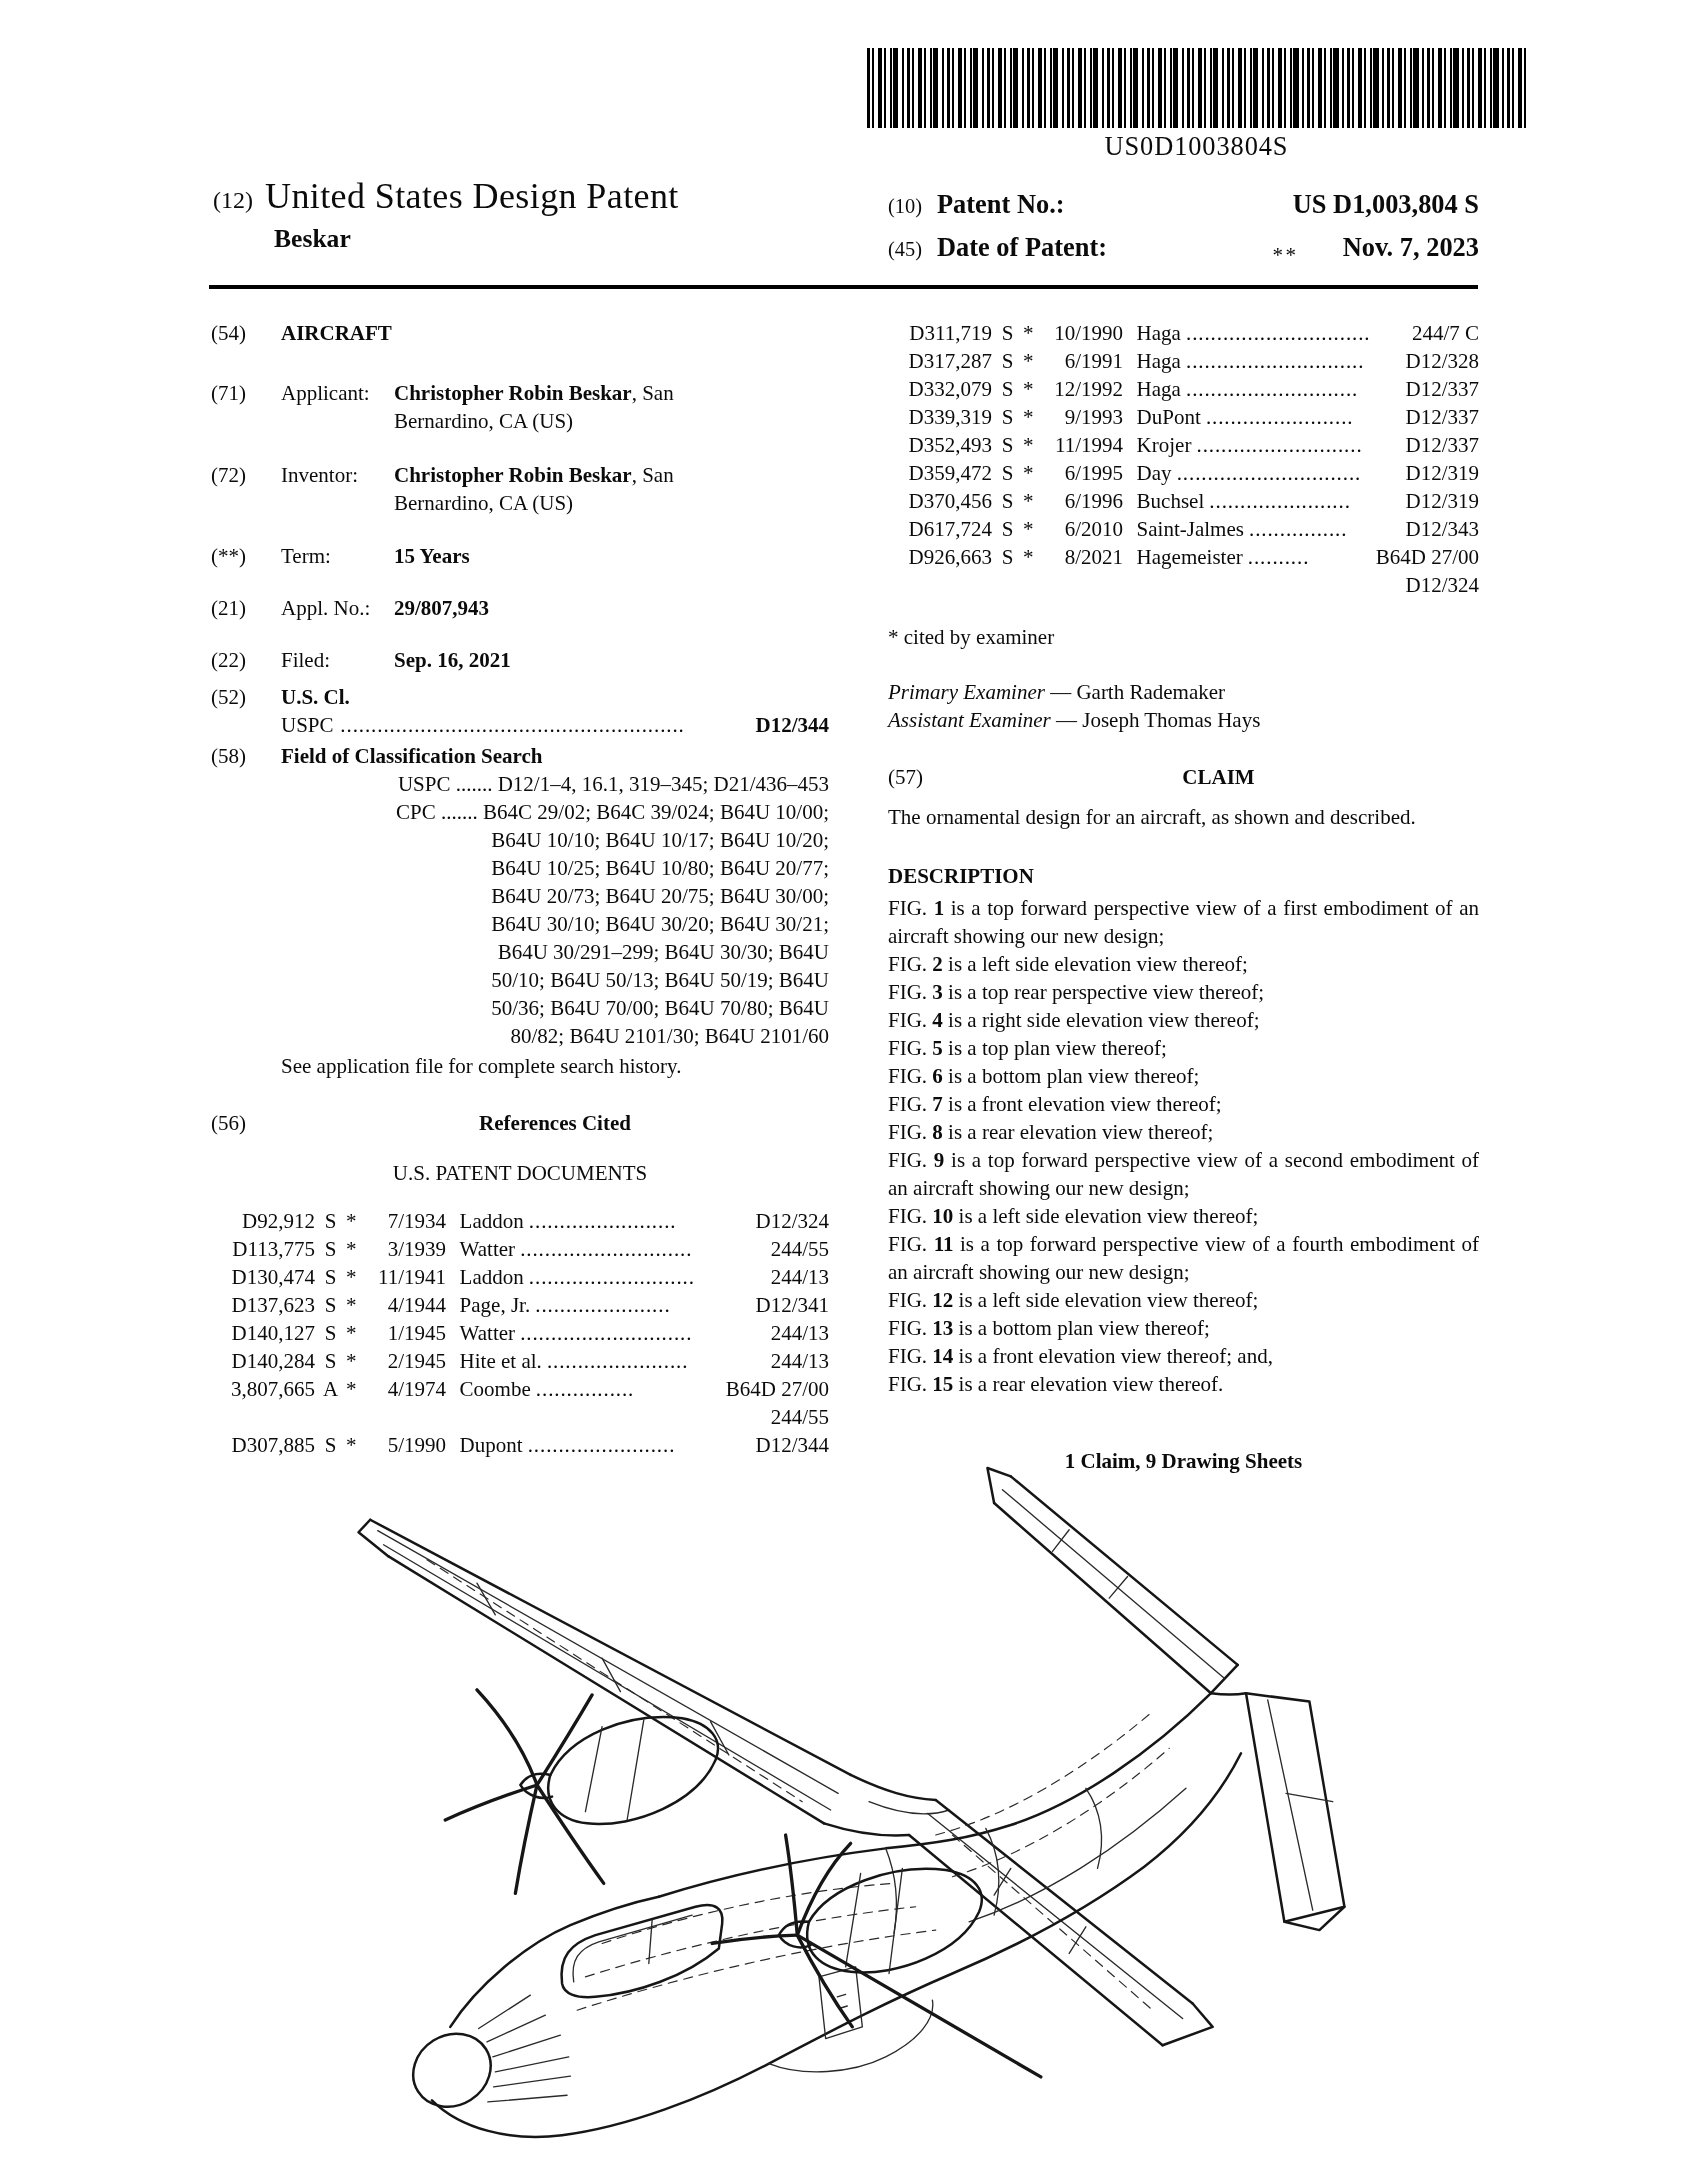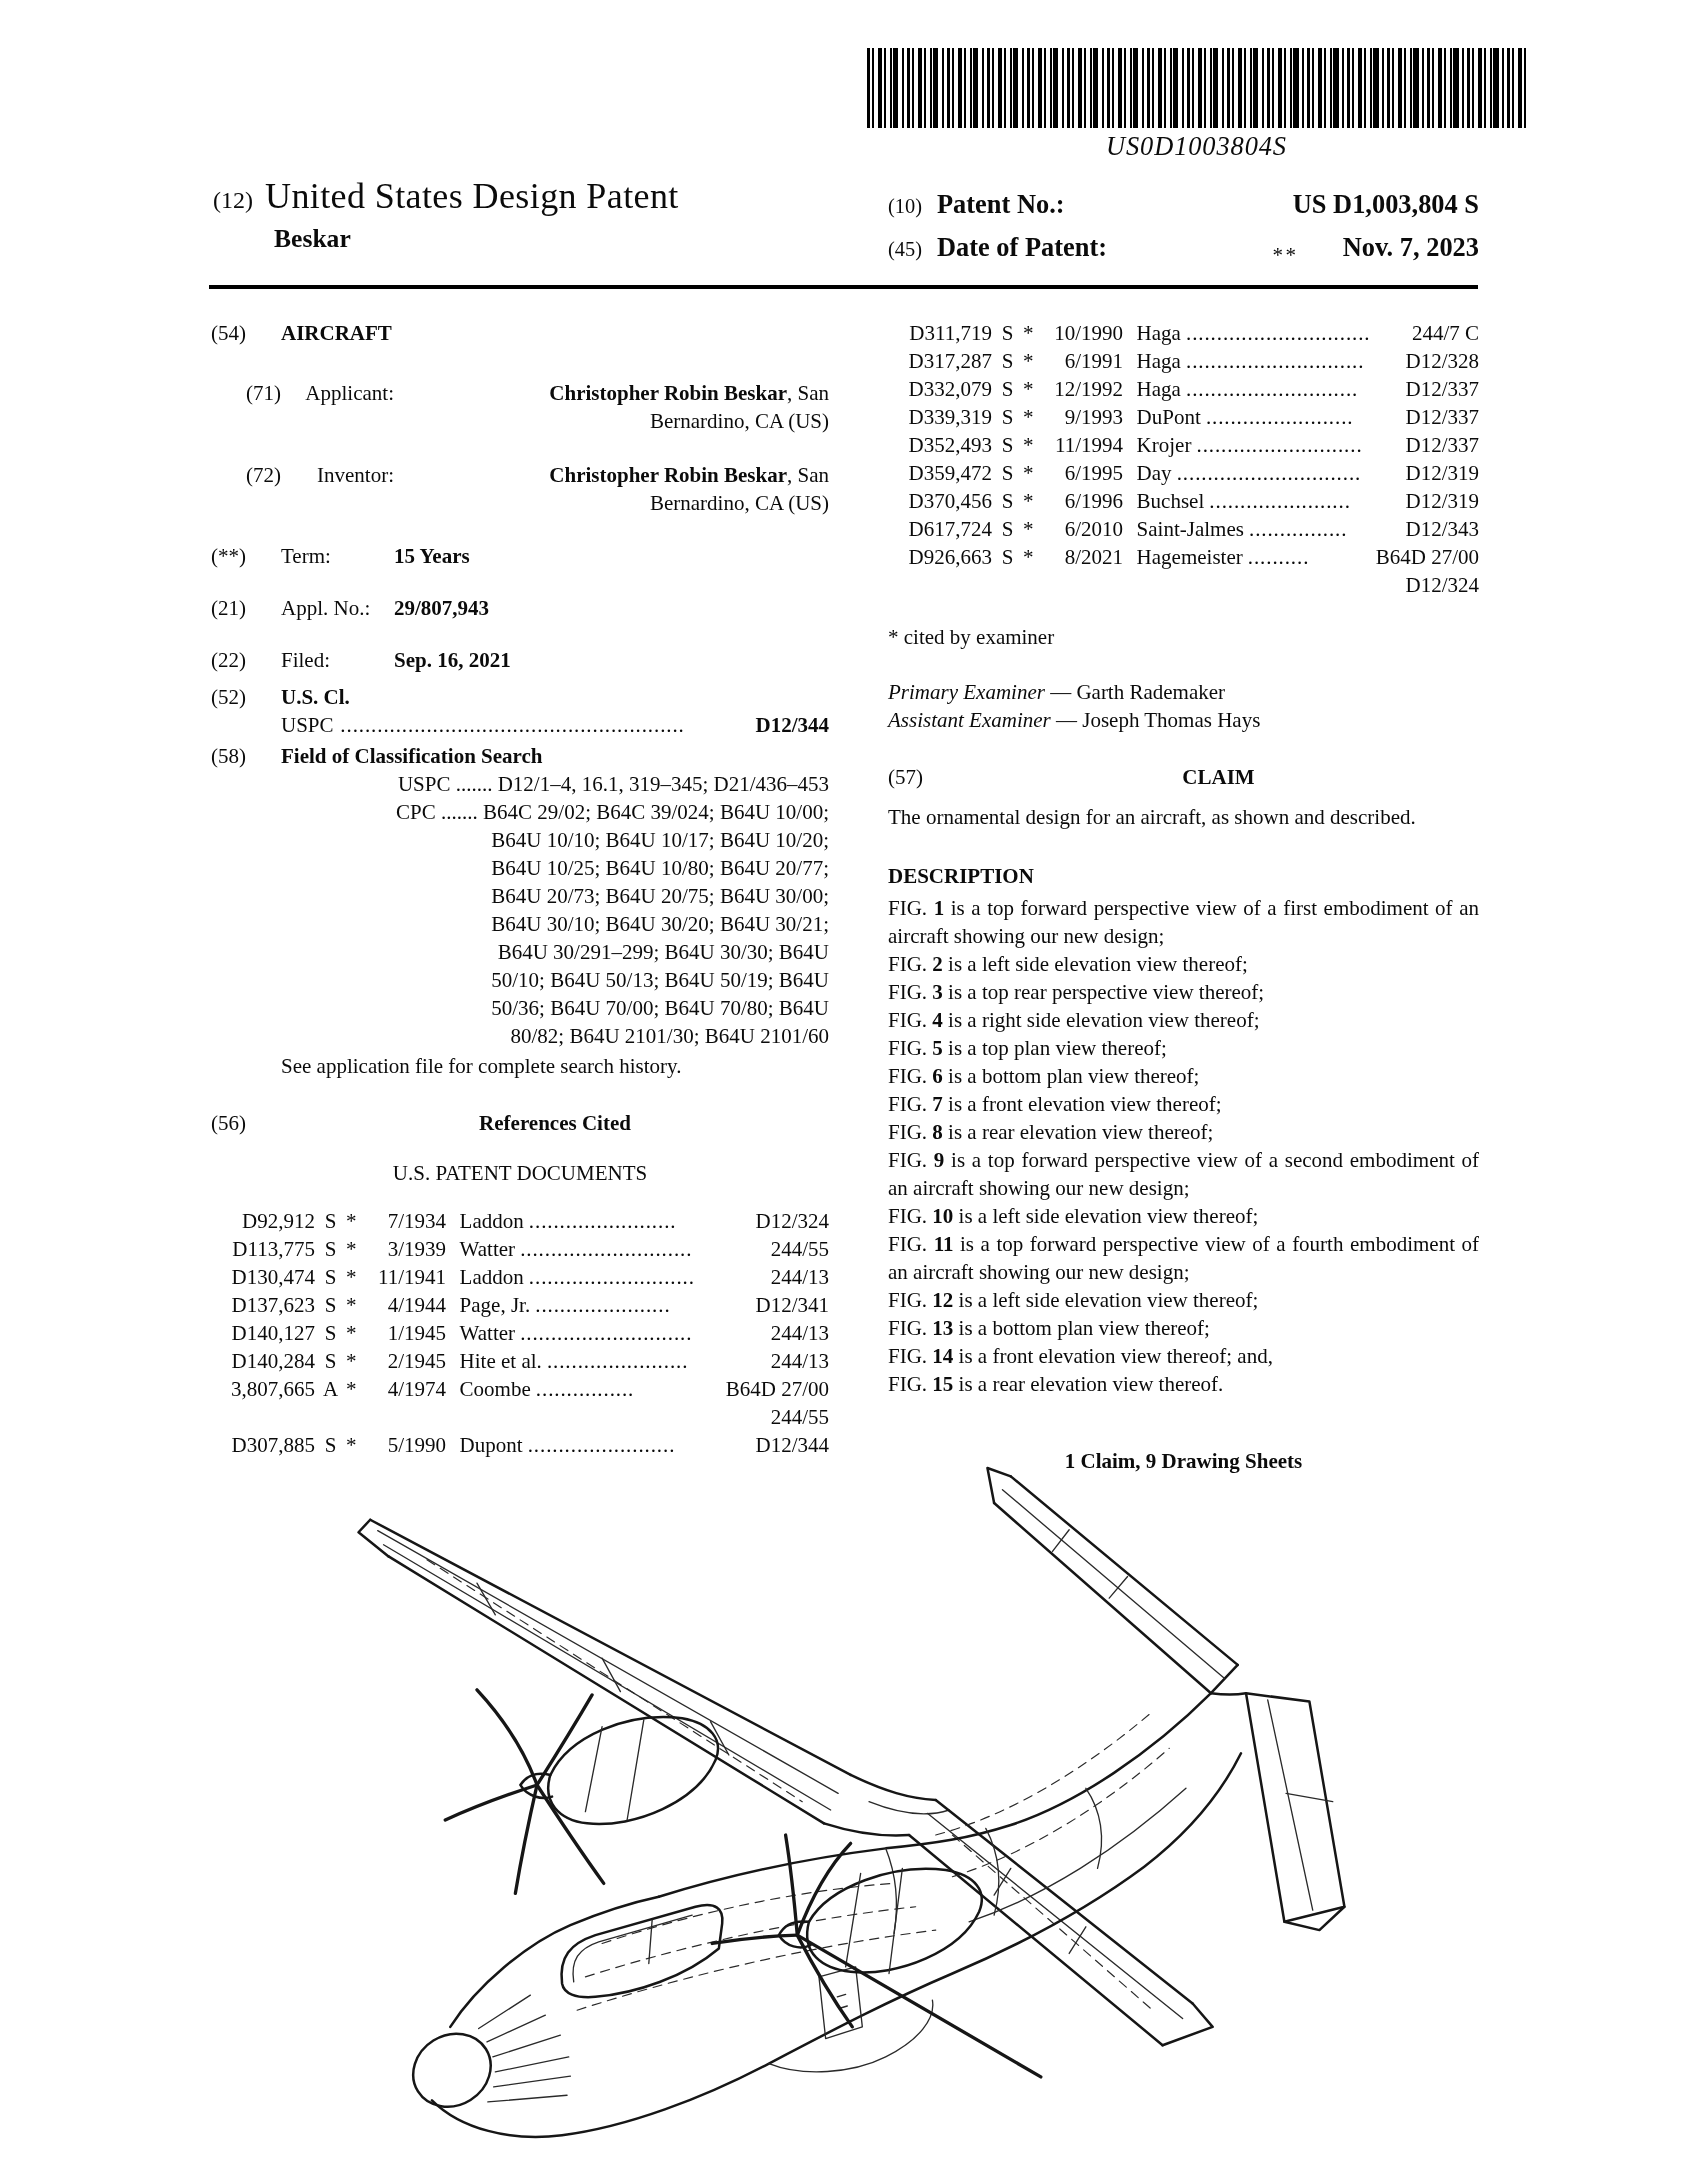--- a/index.html
+++ b/index.html
@@ -2,21 +2,21 @@
 <html style="font-size:13.6px"><head>
 <meta charset="utf-8">
 <style>
   html,body { margin:0; padding:0; background:#fff; }
   .page {
     position:relative; width:1685px; height:2181px; background:#ffffff;
     font-family:"Liberation Serif","DejaVu Serif",serif; color:#0b0b0b;
     overflow:hidden;
   }
   
-  .bc-wrap { position:absolute; left:867px; top:48px; width:659px;font-style:italic; }
+  .bc-wrap { position:absolute; left:867px; top:48px; width:659px; }
   .bc {
     height:80px; width:100%;
     background: repeating-linear-gradient(90deg,
       #000 0 2.6px,  #fff 2.6px 5.1px,
       #000 5.1px 6.8px, #fff 6.8px 11px,
       #000 11px 15.3px, #fff 15.3px 17px,
       #000 17px 19px, #fff 19px 23px,
       #000 23px 25px, #fff 25px 26.4px,
       #000 26.4px 31.5px, #fff 31.5px 35px,
       #000 35px 37px, #fff 37px 40px);
@@ -40,21 +40,21 @@
 
   .hrule { position:absolute; left:209px; top:285px; width:1269px; height:4.3px; background:#000; }
 
   
   .col-left  { position:absolute; left:211px; top:319px; width:618px; font-size:21px; line-height:28px; }
   .col-right { position:absolute; left:888px; top:319px; width:591px; font-size:21px; line-height:28px; }
 
   .sec { display:grid; grid-template-columns:70px 1fr; }
   .kv  { display:grid; grid-template-columns:113px 1fr; }
   b, .b { font-weight:bold; }
-  .mb38 { margin-bottom:32px; } .mb30 { margin-bottom:25.6px;text-align:right; } .mb28 { margin-bottom:24px; }
+  .mb38 { margin-bottom:32px; } .mb30 { margin-bottom:25.6px; } .mb28 { margin-bottom:24px; }
   .mb10 { margin-bottom:8.5px; } .mb4 { margin-bottom:3.4px; }
 
   .leader { display:flex; align-items:baseline; }
   .dots { flex:1 1 auto; overflow:hidden; white-space:nowrap; padding:0 6.8px; letter-spacing:0.9px; }
   .lead-val { white-space:nowrap; }
 
   .fl-right { text-align:right; }
   .note { margin-top:1.7px; }
   .center-sub { text-align:center; margin:22px 0 20.4px 0; }
 

